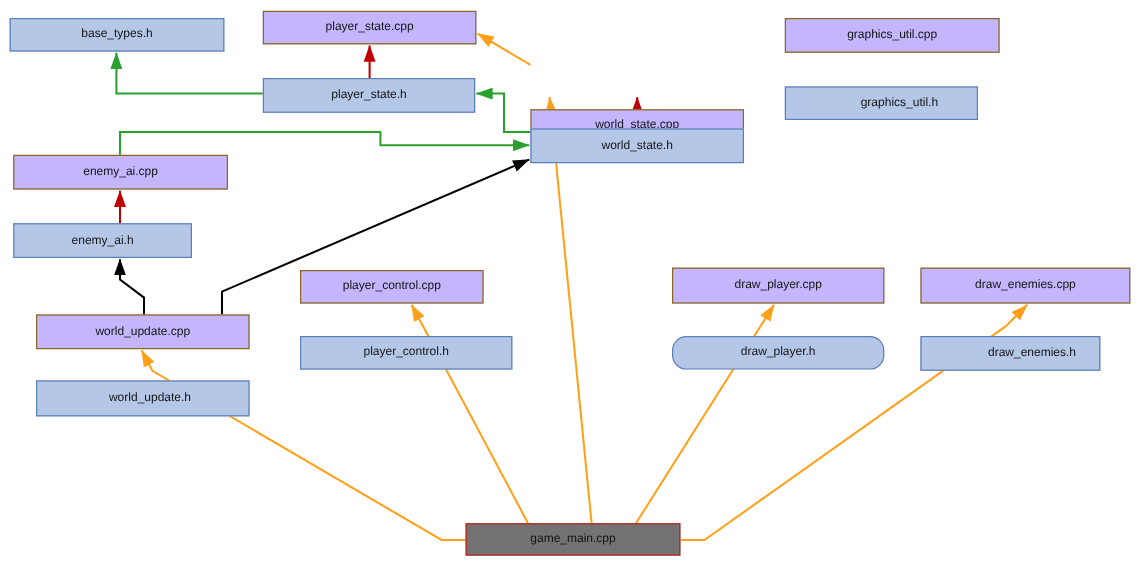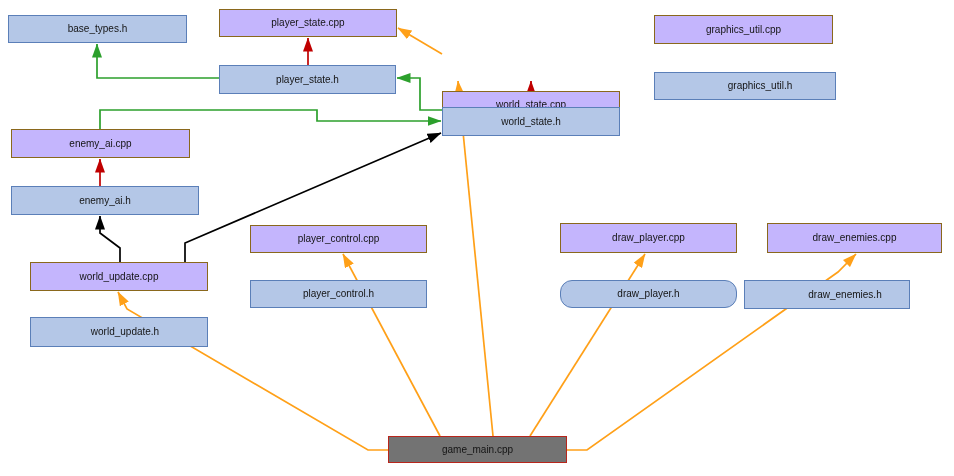--- a/index.html
+++ b/index.html
@@ -66,50 +66,50 @@
       </div>
       <div class="node source" style="left: 442px; top: 52px; width: 178px; height: 28px; margin-top: 39px;">
         <span class="node-label">world_state.cpp</span>
       </div>
       <div class="node header" style="left: 442px; top: 107px; width: 178px; height: 29px;">
         <span class="node-label">world_state.h</span>
       </div>
       <div class="node source" style="left: 654px; top: 15px; width: 179px; height: 29px;">
         <span class="node-label">graphics_util.cpp</span>
       </div>
-      <div class="node header" style="left: 654px; top: 72px; width: 182px; height: 28px; padding-left: 30px;">
+      <div class="node header" style="left: 654px; top: 72px; width: 161px; height: 28px; padding-left: 30px;">
         <span class="node-label">graphics_util.h</span>
       </div>
       <div class="node source" style="left: 11px; top: 129px; width: 179px; height: 29px;">
         <span class="node-label">enemy_ai.cpp</span>
       </div>
-      <div class="node header" style="left: 11px; top: 186px; width: 188px; height: 29px;">
+      <div class="node header" style="left: 11px; top: 186px; width: 149px; height: 29px;">
         <span class="node-label">enemy_ai.h</span>
       </div>
       <div class="node source" style="left: 30px; top: 262px; width: 178px; height: 29px;">
         <span class="node-label">world_update.cpp</span>
       </div>
       <div class="node header" style="left: 30px; top: 317px; width: 178px; height: 30px; padding-left: 12px;">
         <span class="node-label">world_update.h</span>
       </div>
-      <div class="node source" style="left: 250px; top: 225px; width: 177px; height: 28px;">
+      <div class="node source" style="left: 250px; top: 225px; width: 153px; height: 28px;">
         <span class="node-label">player_control.cpp</span>
       </div>
       <div class="node header" style="left: 250px; top: 280px; width: 177px; height: 28px;">
         <span class="node-label">player_control.h</span>
       </div>
       <div class="node source" style="left: 560px; top: 223px; width: 177px; height: 30px;">
         <span class="node-label">draw_player.cpp</span>
       </div>
       <div class="node header" style="left: 560px; top: 280px; width: 177px; height: 28px; border-radius: 12px;">
         <span class="node-label">draw_player.h</span>
       </div>
       <div class="node source" style="left: 767px; top: 223px; width: 175px; height: 30px;">
         <span class="node-label">draw_enemies.cpp</span>
       </div>
-      <div class="node header" style="left: 744px; top: 280px; width: 166px; height: 29px; padding-left: 36px;">
+      <div class="node header" style="left: 767px; top: 280px; width: 150px; height: 29px; padding-left: 36px;">
         <span class="node-label">draw_enemies.h</span>
       </div>
       <div class="node main" style="left: 388px; top: 436px; width: 179px; height: 27px;">
         <span class="node-label">game_main.cpp</span>
       </div>
     </div>
 </div>
 
 </body></html>

